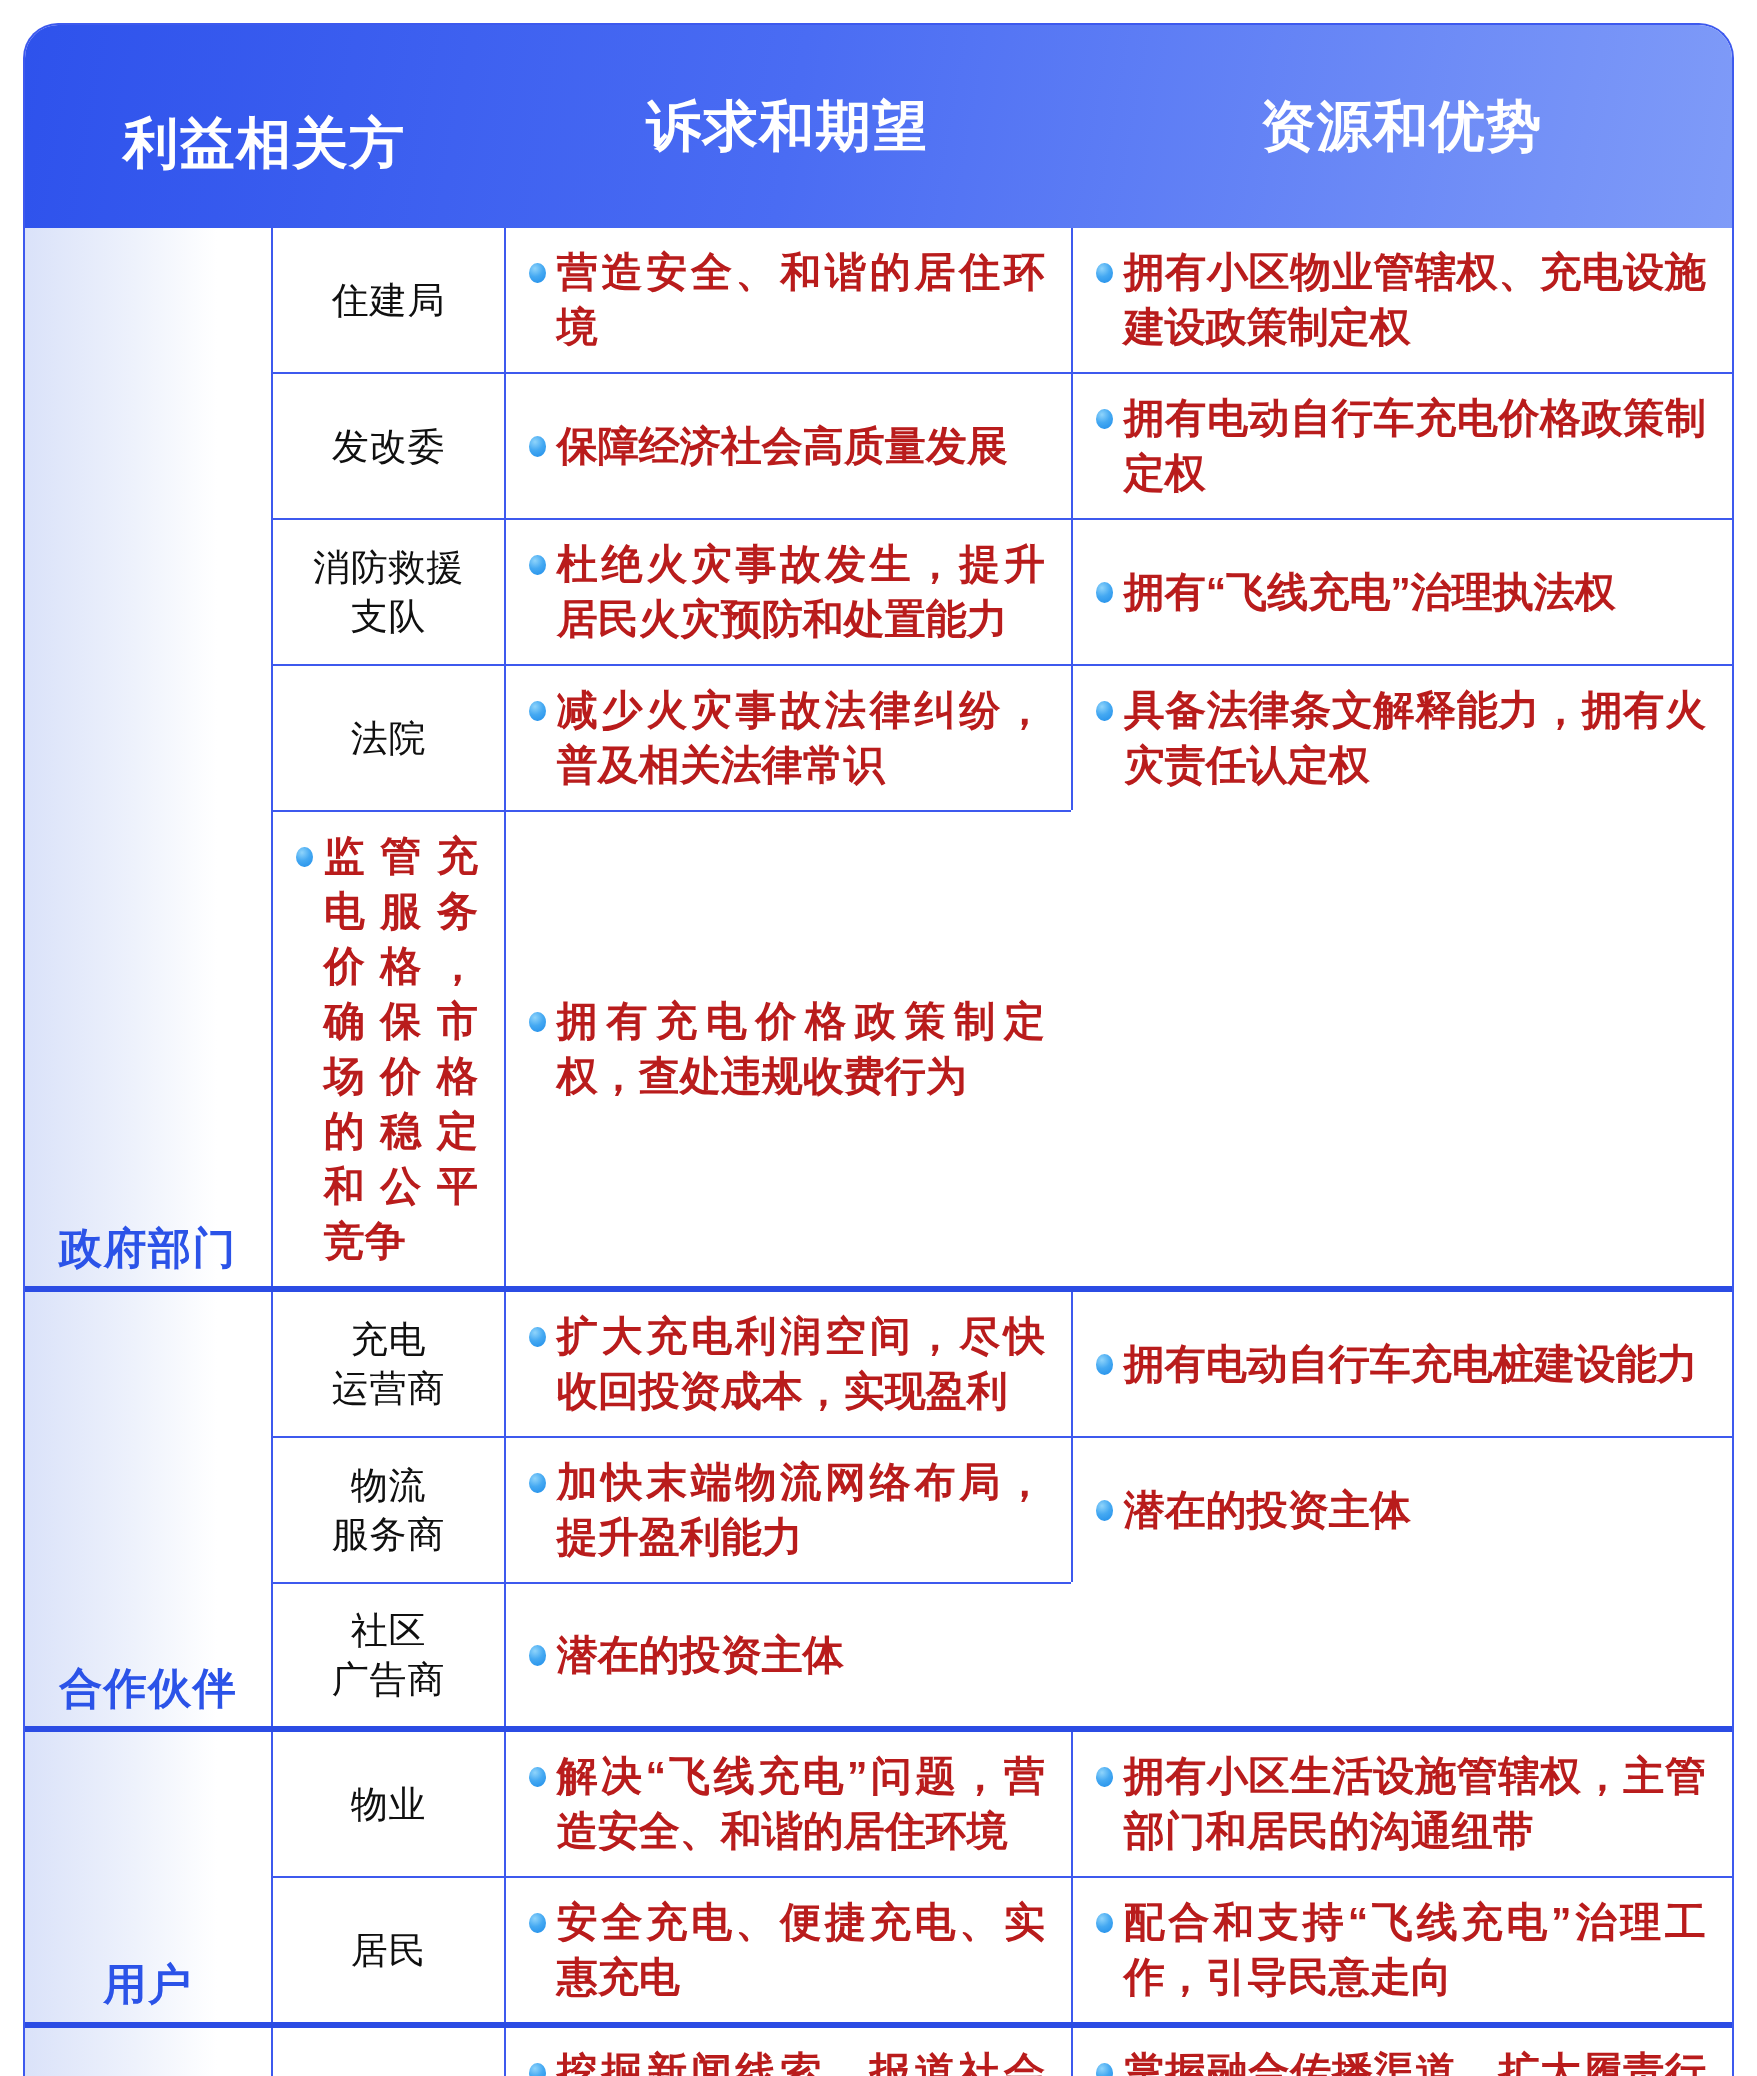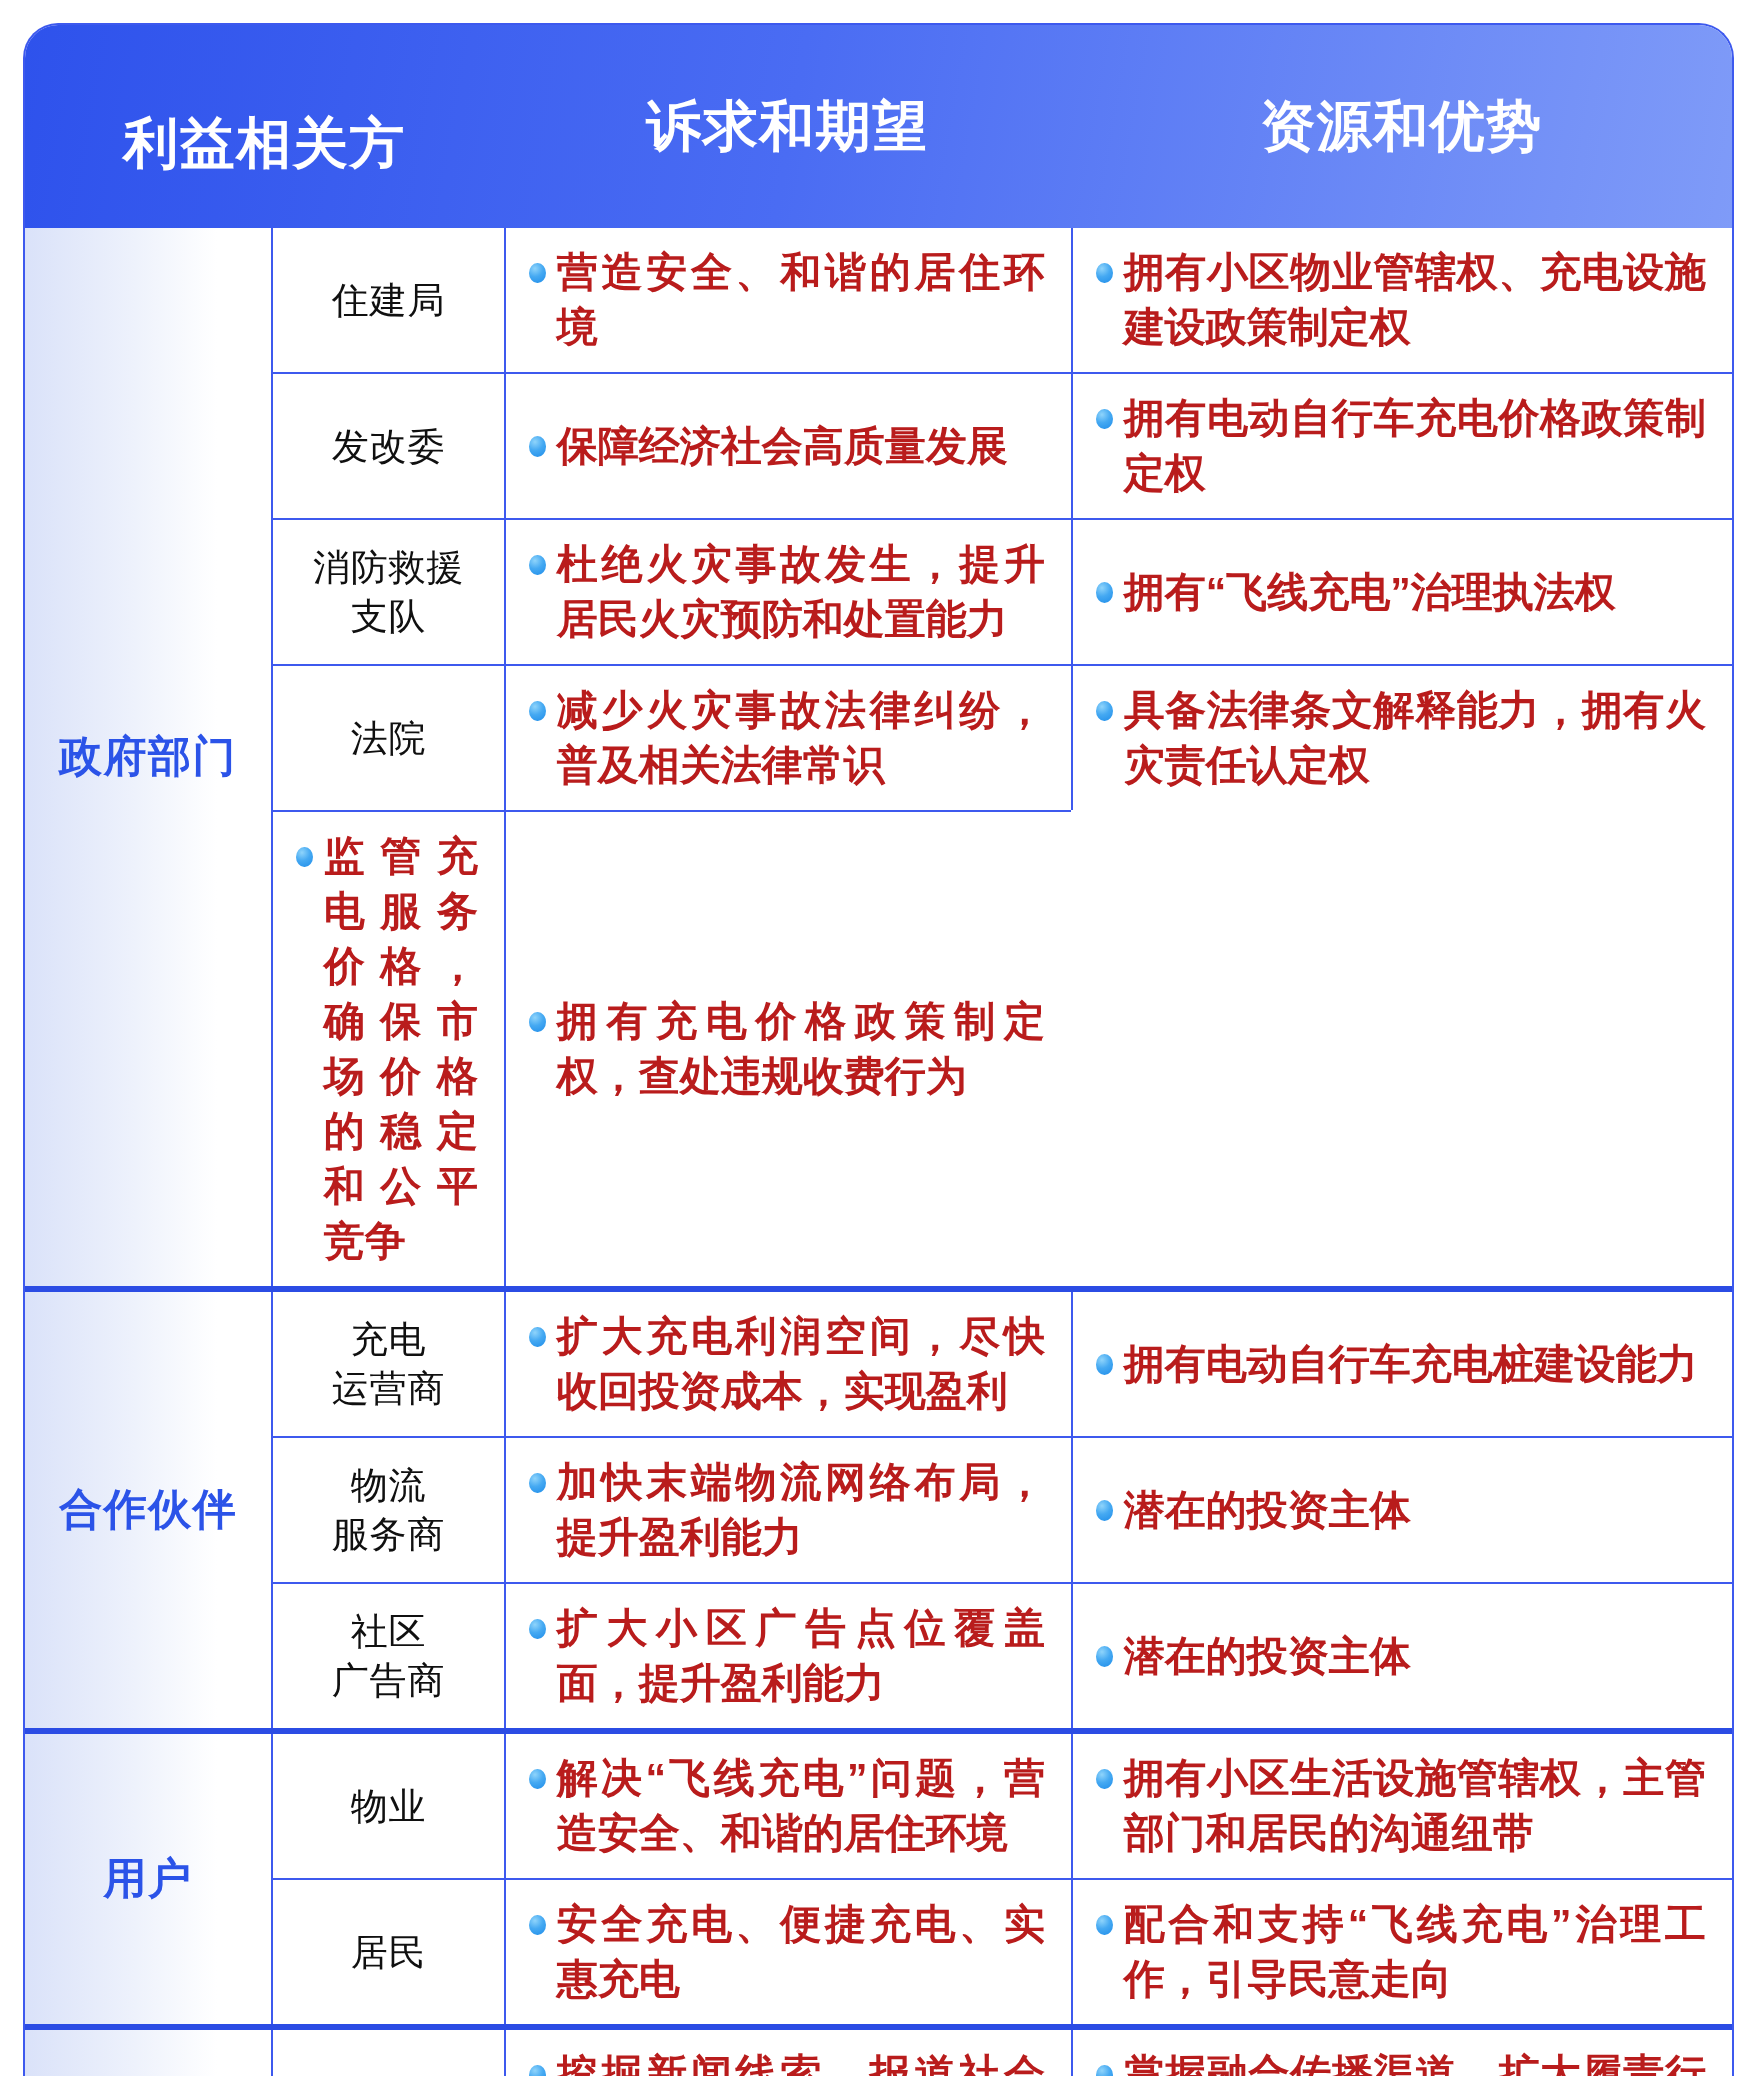--- a/index.html
+++ b/index.html
@@ -40,21 +40,21 @@
   .h12{grid-column:1 / span 2;margin-top:34px;}
   
   .group{
     display:grid;
     grid-template-columns:246px 233px 567px 1fr;
     background:#fff;
   }
   .group + .group{border-top:6.1px solid var(--thick);}
   .gcell{
     grid-column:1;
-    display:flex;align-items:center;justify-content:center;
+    display:flex;align-items:flex-end;justify-content:center;
     background:linear-gradient(90deg,#dae2f9 0%,#eef2fc 45%,#ffffff 78%);
     padding:7.6px;
   }
   .span5{grid-row:1 / span 5;}
   .span3{grid-row:1 / span 3;padding-left:8px;}
   .span2{grid-row:1 / span 2;}
   .span1{grid-row:1 / span 1;}
   .glabel{color:var(--glabel);font-size:43px;font-weight:bold;letter-spacing:1.5px;}
   .cell{
     border-left:2.3px solid var(--line);
@@ -222,26 +222,20 @@
           </div>
       </div>
 
       <div class="cell namecell bt">
         <span class="nm">社区
 广告商</span>
       </div>
       <div class="cell bodycell bt">
         <div class="bwrap">
             <span class="bullet"></span>
-        <span class="txt">扩大小区广告点位覆盖面，提升盈利能力</span>
-          </div>
-      </div>
-      <div class="cell bodycell bt">
-        <div class="bwrap">
-            <span class="bullet"></span>
         <span class="txt">潜在的投资主体</span>
           </div>
       </div>
     </div>
 
     <div class="group">
       <div class="gcell span2">
         <span class="glabel">用户</span>
       </div>
 

